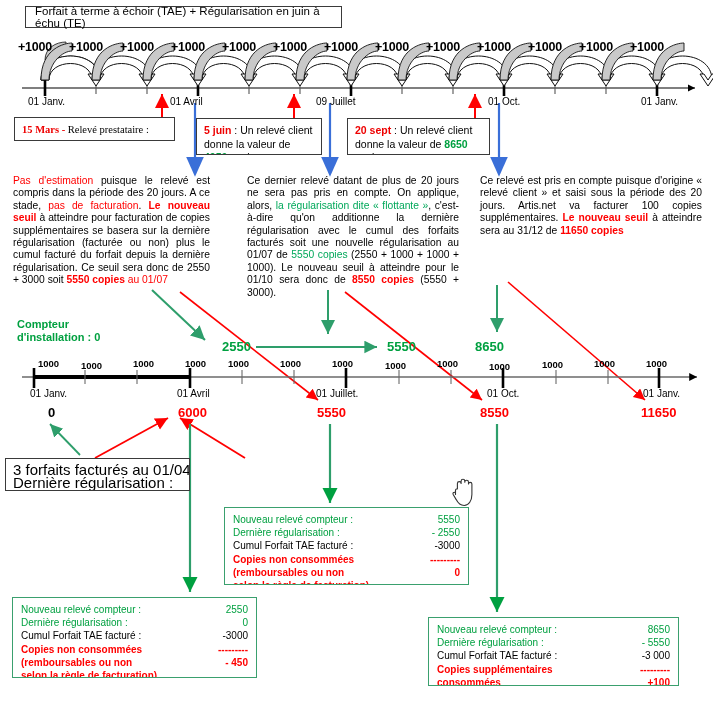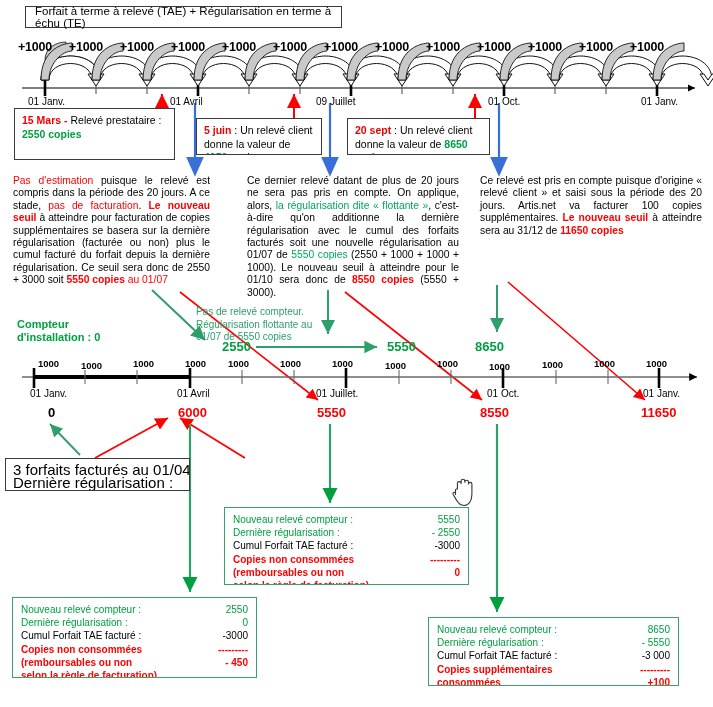--- a/index.html
+++ b/index.html
@@ -101,21 +101,21 @@
   .plain-box td.v { text-align: right; padding-left: 6px; }
 
   svg.overlay { position: absolute; left: 0; top: 0; width: 713px; height: 707px; pointer-events: none; }
 </style>
 </head>
 <body>
 
 <div id="stage">
 
   <div id="title-box" class="abs">
-    <span>Forfait à terme à relevé (TAE) + Régularisation en terme à échu (TE)</span>
+    <span>Forfait à terme à échoir (TAE) + Régularisation en juin à échu (TE)</span>
   </div>
 
   <svg class="overlay" viewBox="0 0 713 707">
     <defs>
       <marker id="arrowBlackSm" markerWidth="7" markerHeight="7" refX="6" refY="3" orient="auto">
         <path d="M0,0 L6,3 L0,6 z" fill="#000"></path>
       </marker>
       <marker id="arrowRed" markerWidth="8" markerHeight="8" refX="7" refY="3.5" orient="auto">
         <path d="M0,0 L7,3.5 L0,7 z" fill="#ff0000"></path>
       </marker>
@@ -299,21 +299,21 @@
   </div>
 
   <div class="abs" style="left:0;top:96px;width:713px;height:16px;">
     <span class="date-lbl abs" style="left:28px;">01 Janv.</span>
     <span class="date-lbl abs" style="left:170px;">01 Avril</span>
     <span class="date-lbl abs" style="left:316px;">09 Juillet</span>
     <span class="date-lbl abs" style="left:488px;">01 Oct.</span>
     <span class="date-lbl abs" style="left:641px;">01 Janv.</span>
   </div>
 
-  <div class="note-box abs" style="left:14px; top:108px; width:161px; height:52px;">
+  <div class="note-box abs" style="left:14px; top:117px; width:161px; height:24px;font-family:Liberation Serif, serif;">
     <span class="red-b">15 Mars - </span><span>Relevé prestataire :</span><br>
     <span class="green-b">2550 copies</span>
   </div>
 
   <div class="note-box abs" style="left:196px; top:118px; width:126px; height:37px;">
     <span class="red-b">5 juin</span><span> : Un relevé client donne la valeur de </span><span class="green-b">4950</span><span> copies</span>
   </div>
 
   <div class="note-box abs" style="left:347px; top:118px; width:143px; height:37px;">
     <span class="red-b">20 sept</span><span> : Un relevé client donne la valeur de </span><span class="green-b">8650</span><span> copies</span>
@@ -323,25 +323,20 @@
 
   <div class="para abs" style="left:247px; top:175px; width:212px;"><span>Ce dernier relevé datant de plus de 20 jours ne sera pas pris en compte. On applique, alors, </span><span class="green">la régularisation dite « flottante »</span><span>, c'est-à-dire qu'on additionne la dernière régularisation avec le cumul des forfaits facturés soit une nouvelle régularisation au 01/07 de </span><span class="green">5550 copies</span><span> (2550 + 1000 + 1000 + 1000). Le nouveau seuil à atteindre pour le 01/10 sera donc de </span><span class="redb">8550 copies</span><span> (5550 + 3000).</span></div>
 
   <div class="para abs" style="left:480px; top:175px; width:222px;"><span>Ce relevé est pris en compte puisque d'origine « relevé client » et saisi sous la période des 20 jours. Artis.net va facturer 100 copies supplémentaires. </span><span class="redb">Le nouveau seuil</span><span> à atteindre sera au 31/12 de </span><span class="redb">11650 copies</span></div>
 
   <div class="compteur abs" style="left:17px; top:318px; width:140px;">
     <div>Compteur</div>
     <div>d'installation : 0</div>
   </div>
 
-  <div class="green-note abs" style="left:196px; top:306px; width:165px;">
-    <div>Pas de relevé compteur.</div>
-    <div>Régularisation flottante au</div>
-    <div>01/07 de 5550 copies</div>
-  </div>
 
   <div class="abs" style="left:0;top:339px;width:713px;height:18px;">
     <span class="val-green abs" style="left:222px;">2550</span>
     <span class="val-green abs" style="left:387px;">5550</span>
     <span class="val-green abs" style="left:475px;">8650</span>
   </div>
 
   <div class="abs" style="left:0;top:358px;width:713px;height:14px;">
     <span class="tick-1000 abs" style="left:38px;">1000</span>
     <span class="tick-1000 abs" style="left:81px;top:2px;">1000</span>

